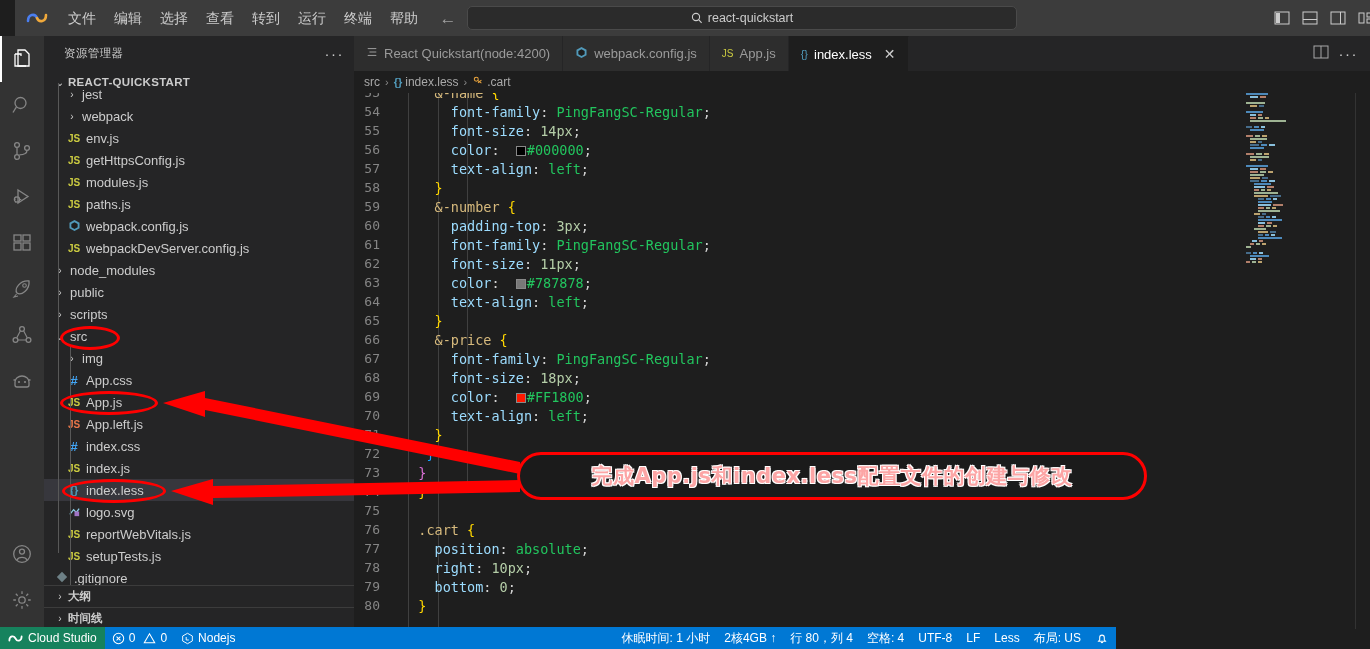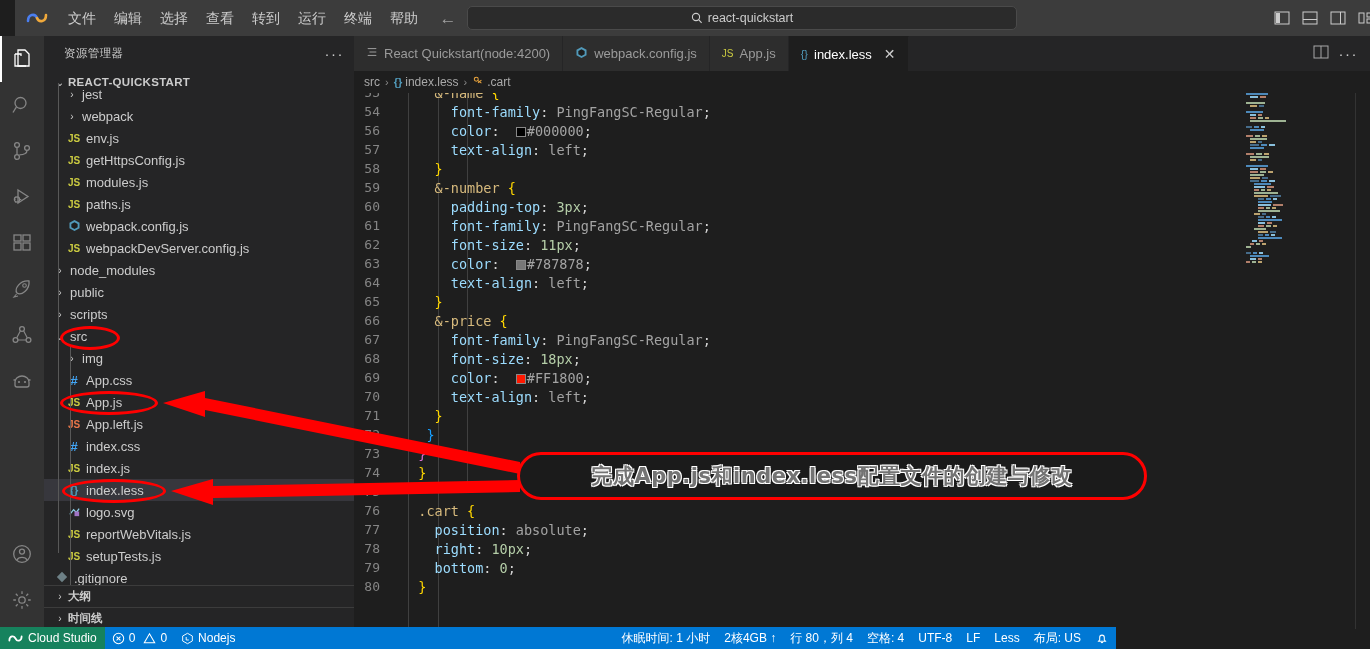--- a/index.html
+++ b/index.html
@@ -104,21 +104,21 @@
   .code-scroll { position: absolute; left: 0; top: -10px; width: 100%; }
   .cline { height: 19px; display: flex; align-items: center; font-family: "DejaVu Sans Mono", monospace; font-size: 13.5px; }
   .lnum {
     width: 48px; text-align: right; padding-right: 22px; color: #858585; font-size: 13px;
     font-family: "DejaVu Sans Mono", monospace; flex: 0 0 48px;
   }
   .ctext { white-space: pre; color: #d4d4d4; }
   .g-vline { position: absolute; top: 0; bottom: 0; width: 1px; background: #404040; }
 
   .tk-prop { color: #9cdcfe; }
-  .tk-val  { color: #a3a3a3; }
+  .tk-val  { color: #22c55e; }
   .tk-num  { color: #b5cea8; }
   .tk-sel  { color: #d7ba7d; }
   .tk-punc { color: #d4d4d4; }
   .tk-br1  { color: #ffd700; }
   .tk-br2  { color: #da70d6; }
   .tk-br3  { color: #179fff; }
   .swatch { display: inline-block; width: 10px; height: 10px; border: 1px solid #888; vertical-align: -1px; margin-right: 1px; }
 
   .minimap { position: absolute; right: 14px; top: 57px; width: 116px; height: 536px; overflow: hidden; }
   .mm-line { height: 2px; margin-bottom: 1px; display: flex; gap: 2px; }
@@ -141,21 +141,21 @@
   .anno { position: absolute; pointer-events: none; }
   .ell {
     border: 3px solid #ff0000; border-radius: 50%;
   }
   .callout {
     position: absolute; left: 517px; top: 452px; width: 630px; height: 48px;
     background: #1b1b1b; border: 3px solid #ff0000; border-radius: 24px;
     display: flex; align-items: center; justify-content: center;
   }
   .callout span {
-    color: #737373; font-size: 21px; font-weight: bold;
+    color: #fca5a5; font-size: 21px; font-weight: bold;
     font-family: "DejaVu Sans", sans-serif; letter-spacing: .5px;
     text-shadow: -1px -1px 0 #fff, 1px -1px 0 #fff, -1px 1px 0 #fff, 1px 1px 0 #fff;
   }
 </style>
 </head>
 <body>
 
 <div id="app">
 
   <div class="titlebar">
@@ -507,20 +507,24 @@
       <div class="code-scroll" id="code-lines">
           <div class="cline">
             <span class="lnum">53</span>
             <span class="ctext"><span class="tk-sel">    &amp;-name </span><span class="tk-br1">{</span></span>
           </div>
           <div class="cline">
             <span class="lnum">54</span>
             <span class="ctext"><span class="tk-prop">      font-family</span><span class="tk-punc">: </span><span class="tk-val">PingFangSC-Regular</span><span class="tk-punc">;</span></span>
           </div>
           <div class="cline">
+            <span class="lnum">55</span>
+            <span class="ctext"><span class="tk-prop">      font-size</span><span class="tk-punc">: </span><span class="tk-num">14px</span><span class="tk-punc">;</span></span>
+          </div>
+          <div class="cline">
             <span class="lnum">56</span>
             <span class="ctext"><span class="tk-prop">      color</span><span class="tk-punc">:  </span><span class="swatch" style="background: rgb(0, 0, 0);"></span><span class="tk-val">#000000</span><span class="tk-punc">;</span></span>
           </div>
           <div class="cline">
             <span class="lnum">57</span>
             <span class="ctext"><span class="tk-prop">      text-align</span><span class="tk-punc">: </span><span class="tk-val">left</span><span class="tk-punc">;</span></span>
           </div>
           <div class="cline">
             <span class="lnum">58</span>
             <span class="ctext"><span class="tk-br1">    }</span></span>

